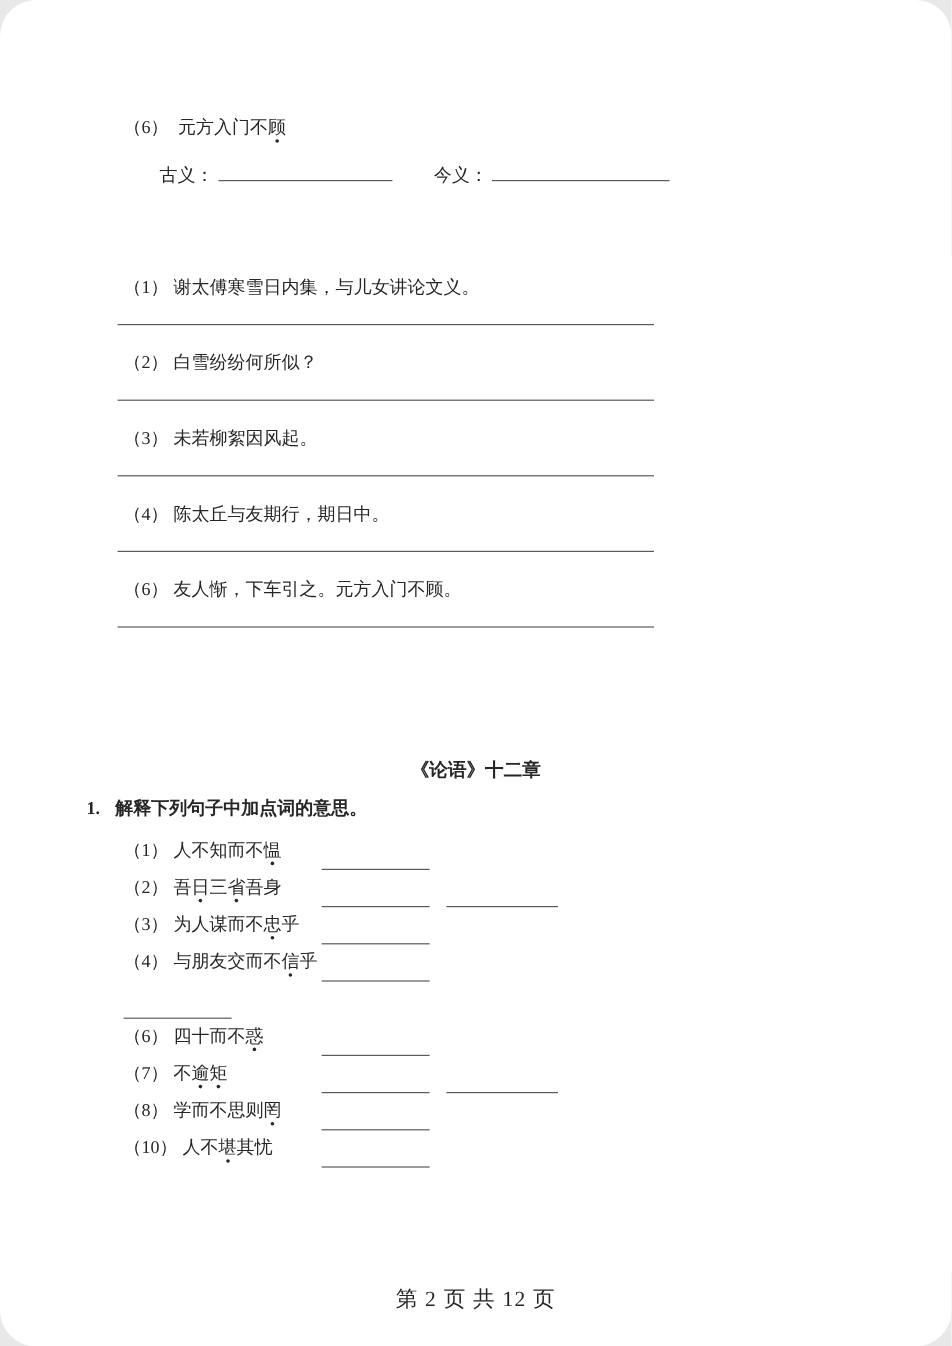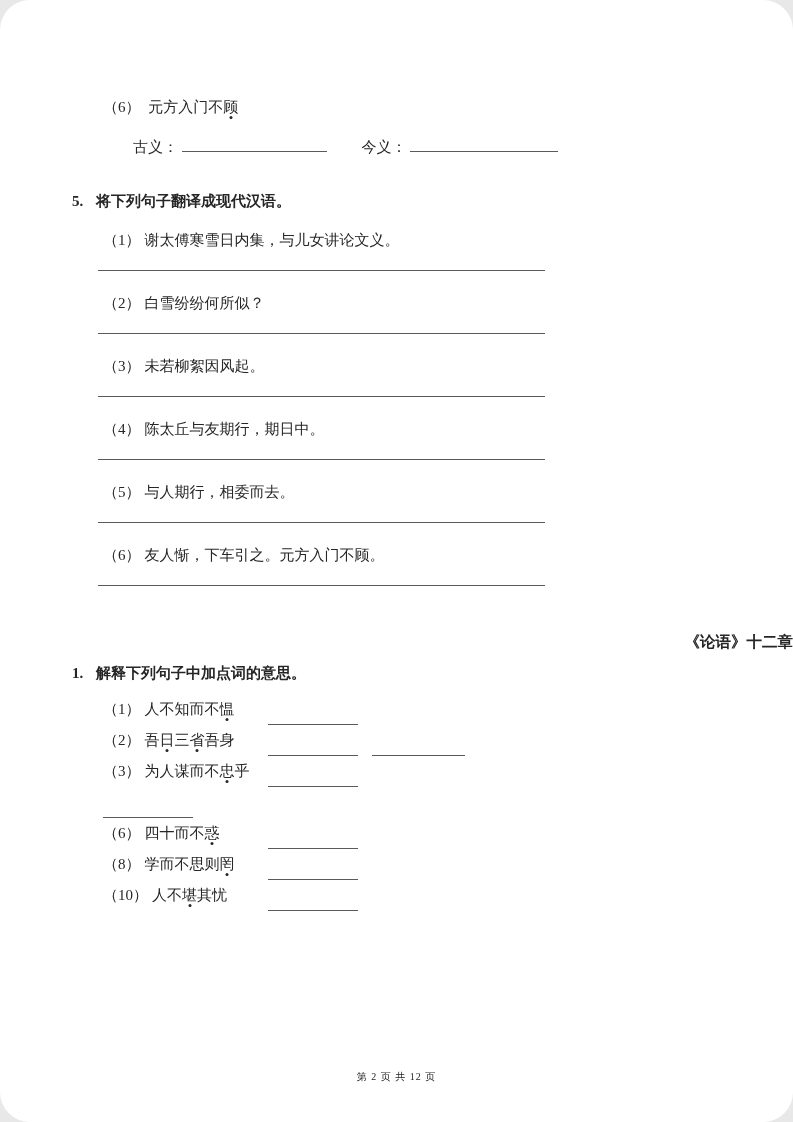--- a/index.html
+++ b/index.html
@@ -33,78 +33,70 @@
   
   .t-items { position:absolute; top:230px; left:103px; width:520px; }
   .t-q { line-height:20px; }
   .t-line {
     width:447px; height:0; border-bottom:1px solid var(--line);
     margin:20px 0 22px -5px;
   }
   
   .chapter-heading {
     position:absolute; top:632px; left:0; width:793px;
-    text-align:right; font-weight:bold; font-size:15.5px;
+    text-align:center; font-weight:bold; font-size:15.5px;
   }
   
   .a-items { position:absolute; top:694px; left:103px; width:560px; }
   .a-row { display:flex; align-items:flex-end; height:31px; line-height:31px; }
   .a-q { width:165px; flex:none; white-space:nowrap; }
   .a-blank {
     flex:none; width:90px; height:14px; margin-right:14px;
     border-bottom:1px solid var(--line);
   }
   .a-blank.b2 { width:93px; }
   
   .footer {
     position:absolute; top:1070px; left:0; width:793px;
-    text-align:center; font-size:10px; letter-spacing:1px;
+    text-align:center; font-size:18px; letter-spacing:1px;
   }
 </style>
 </head>
 <body>
 
 <div class="page">
 
   <div class="carry">
     <span class="q-num">（6）</span>
     <span id="carry-text"><span>元</span><span>方</span><span>入</span><span>门</span><span>不</span><span class="em-dot">顾</span></span>
   </div>
 
   <div class="meanings">
     <span>古义：</span>
     <span class="m-blank m1"></span>
     <span>今义：</span>
     <span class="m-blank m2"></span>
   </div>
 
-  <div class="sec-header sec5">
-    <span>5.</span>
-    <span class="sec-title">将下列句子翻译成现代汉语。</span>
-  </div>
 
   <div class="t-items">
       <div class="t-item">
         <div class="t-q"><span class="q-num">（1）</span><span><span>谢</span><span>太</span><span>傅</span><span>寒</span><span>雪</span><span>日</span><span>内</span><span>集</span><span>，</span><span>与</span><span>儿</span><span>女</span><span>讲</span><span>论</span><span>文</span><span>义</span><span>。</span></span></div>
         <div class="t-line"></div>
       </div>
       <div class="t-item">
         <div class="t-q"><span class="q-num">（2）</span><span><span>白</span><span>雪</span><span>纷</span><span>纷</span><span>何</span><span>所</span><span>似</span><span>？</span></span></div>
         <div class="t-line"></div>
       </div>
       <div class="t-item">
         <div class="t-q"><span class="q-num">（3）</span><span><span>未</span><span>若</span><span>柳</span><span>絮</span><span>因</span><span>风</span><span>起</span><span>。</span></span></div>
         <div class="t-line"></div>
       </div>
       <div class="t-item">
         <div class="t-q"><span class="q-num">（4）</span><span><span>陈</span><span>太</span><span>丘</span><span>与</span><span>友</span><span>期</span><span>行</span><span>，</span><span>期</span><span>日</span><span>中</span><span>。</span></span></div>
-        <div class="t-line"></div>
-      </div>
-      <div class="t-item">
-        <div class="t-q"><span class="q-num">（5）</span><span><span>与</span><span>人</span><span>期</span><span>行</span><span>，</span><span>相</span><span>委</span><span>而</span><span>去</span><span>。</span></span></div>
         <div class="t-line"></div>
       </div>
       <div class="t-item">
         <div class="t-q"><span class="q-num">（6）</span><span><span>友</span><span>人</span><span>惭</span><span>，</span><span>下</span><span>车</span><span>引</span><span>之</span><span>。</span><span>元</span><span>方</span><span>入</span><span>门</span><span>不</span><span>顾</span><span>。</span></span></div>
         <div class="t-line"></div>
       </div>
     </div>
 
   <div class="chapter-heading">《论语》十二章</div>
 
@@ -121,25 +113,34 @@
       <div class="a-row">
         <div class="a-q"><span class="q-num">（2）</span><span><span>吾</span><span class="em-dot">日</span><span>三</span><span class="em-dot">省</span><span>吾</span><span>身</span></span></div>
         <span class="a-blank"></span>
         <span class="a-blank b2"></span>
       </div>
       <div class="a-row">
         <div class="a-q"><span class="q-num">（3）</span><span><span>为</span><span>人</span><span>谋</span><span>而</span><span>不</span><span class="em-dot">忠</span><span>乎</span></span></div>
         <span class="a-blank"></span>
       </div>
       <div class="a-row">
+        <div class="a-q"><span class="q-num">（4）</span><span><span>与</span><span>朋</span><span>友</span><span>交</span><span>而</span><span>不</span><span class="em-dot">信</span><span>乎</span></span></div>
+        <span class="a-blank"></span>
+      </div>
+      <div class="a-row">
         <span class="a-blank"></span>
       </div>
       <div class="a-row">
         <div class="a-q"><span class="q-num">（6）</span><span><span>四</span><span>十</span><span>而</span><span>不</span><span class="em-dot">惑</span></span></div>
         <span class="a-blank"></span>
+      </div>
+      <div class="a-row">
+        <div class="a-q"><span class="q-num">（7）</span><span><span>不</span><span class="em-dot">逾</span><span class="em-dot">矩</span></span></div>
+        <span class="a-blank"></span>
+        <span class="a-blank b2"></span>
       </div>
       <div class="a-row">
         <div class="a-q"><span class="q-num">（8）</span><span><span>学</span><span>而</span><span>不</span><span>思</span><span>则</span><span class="em-dot">罔</span></span></div>
         <span class="a-blank"></span>
       </div>
       <div class="a-row">
         <div class="a-q"><span class="q-num">（10）</span><span><span>人</span><span>不</span><span class="em-dot">堪</span><span>其</span><span>忧</span></span></div>
         <span class="a-blank"></span>
       </div>
     </div>

